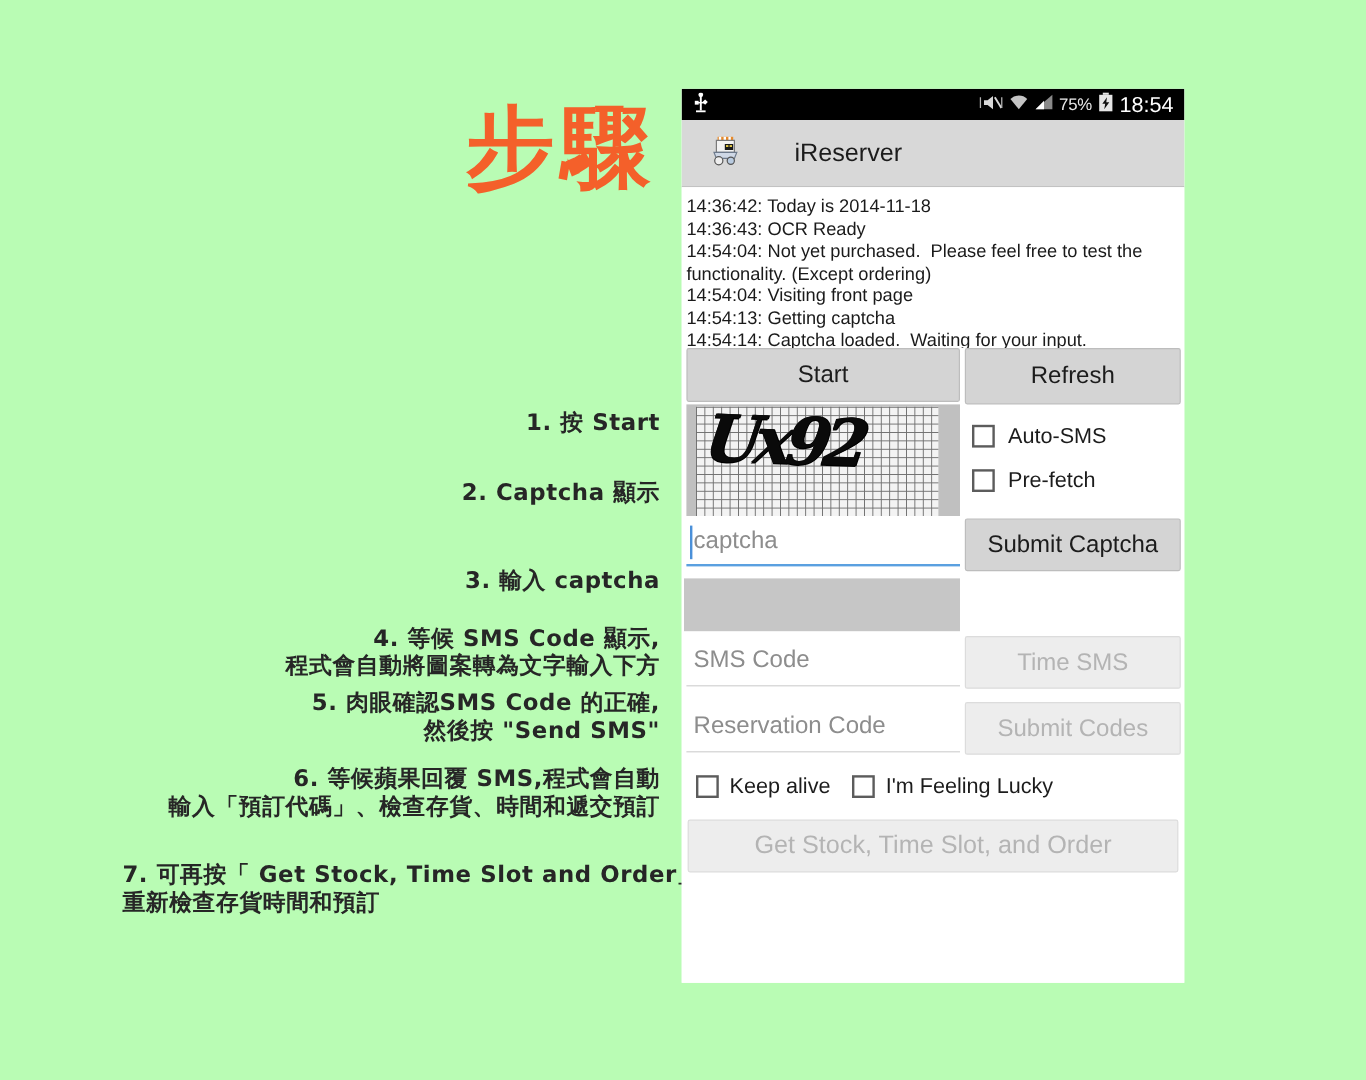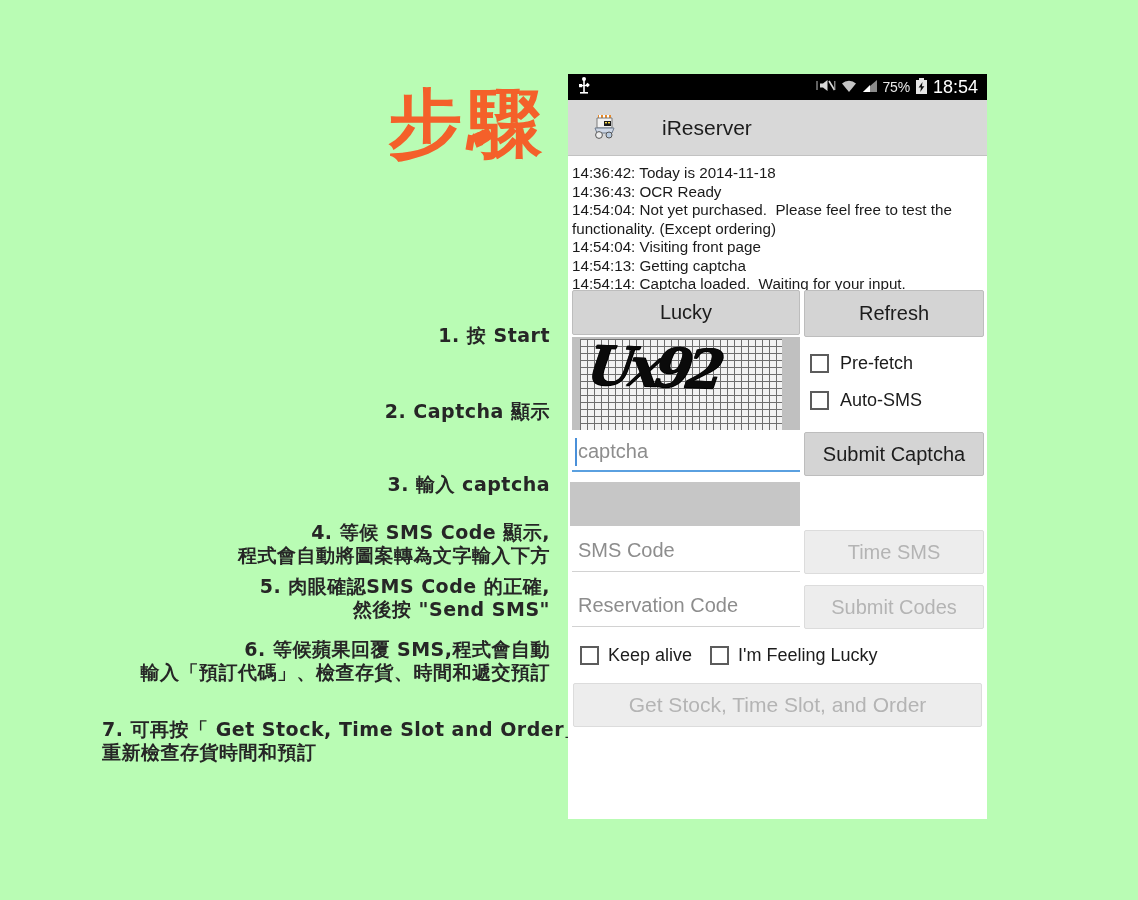--- a/index.html
+++ b/index.html
@@ -44,21 +44,21 @@
     right: 18px;
     text-align: right;
     color: #262626;
     font-family: "DejaVu Sans", sans-serif;
     font-weight: bold;
     font-size: 19px;
     line-height: 1.22;
     white-space: pre-line;
     letter-spacing: 0.5px;
   }
-  #step-1 { top: 324px; }
+  #step-1 { top: 341px; }
   #step-2 { top: 400px; }
   #step-3 { top: 473px; }
   #step-4 { top: 521px; }
   #step-5 { top: 575px; }
   #step-6 { top: 638px; }
   #step-7 { top: 718px; right: 12px; text-align: left; left: 62px; width: 510px; margin-left: 40px;}
 
   
   #phone {
     position: absolute;
@@ -391,37 +391,37 @@
   <div id="app-content">
 
     <div id="log-box">14:36:42: Today is 2014-11-18
 14:36:43: OCR Ready
 14:54:04: Not yet purchased.  Please feel free to test the functionality. (Except ordering)
 14:54:04: Visiting front page
 14:54:13: Getting captcha
 14:54:14: Captcha loaded.  Waiting for your input.</div>
 
     <div class="row">
-      <div class="btn" id="btn-start">Lucky</div>
+      <div class="btn" id="btn-start">Start</div>
       <div class="btn" id="btn-refresh">Refresh</div>
     </div>
 
     <div id="captcha-row">
       <div id="captcha-image">
         <div id="captcha-grid"></div>
         <div id="captcha-text">Ux92</div>
       </div>
       <div id="checks-col">
         <label class="check-row">
           <span class="cbox"></span>
-          <span>Pre-fetch</span>
+          <span>Auto-SMS</span>
         </label>
         <label class="check-row">
           <span class="cbox"></span>
-          <span>Auto-SMS</span>
+          <span>Pre-fetch</span>
         </label>
       </div>
     </div>
 
     <div id="captcha-input-row">
       <div class="field" id="captcha-input">
         <span class="caret"></span>
         <span class="ph">captcha</span>
       </div>
       <div class="btn" id="btn-submit-captcha">Submit Captcha</div>

